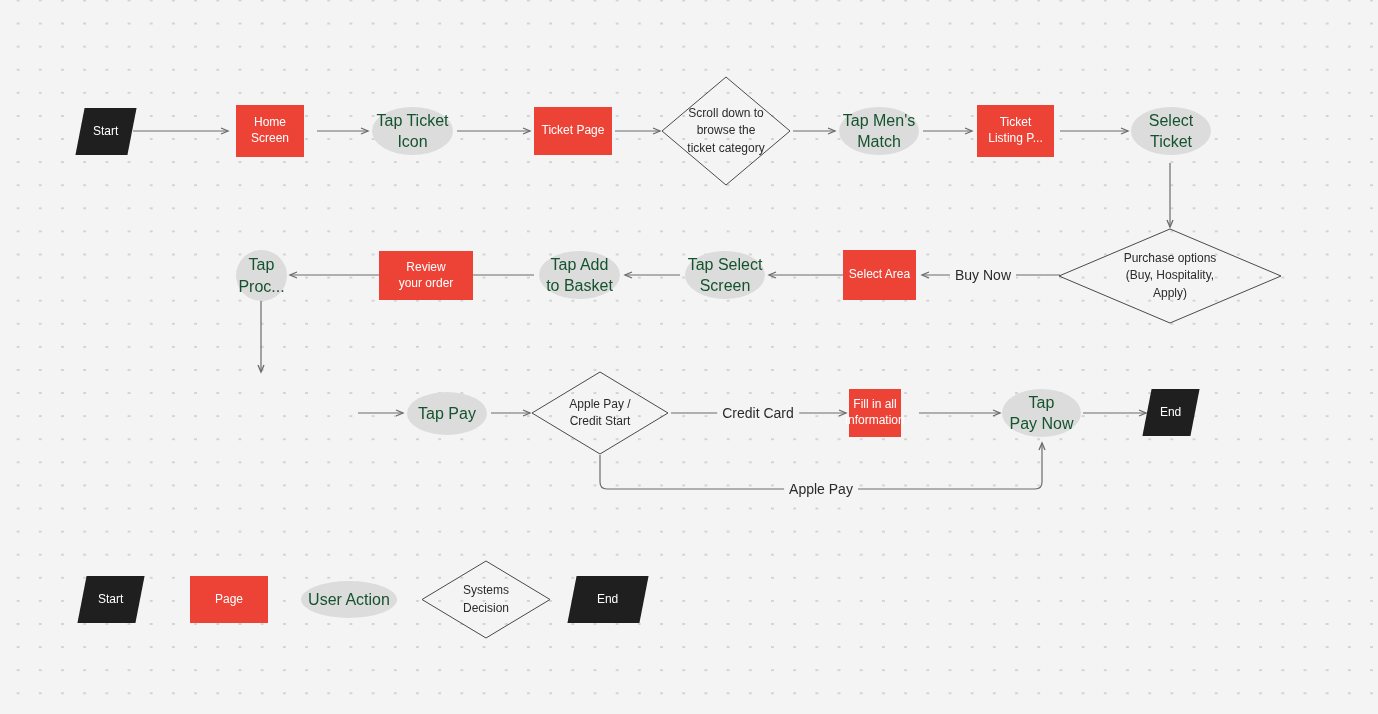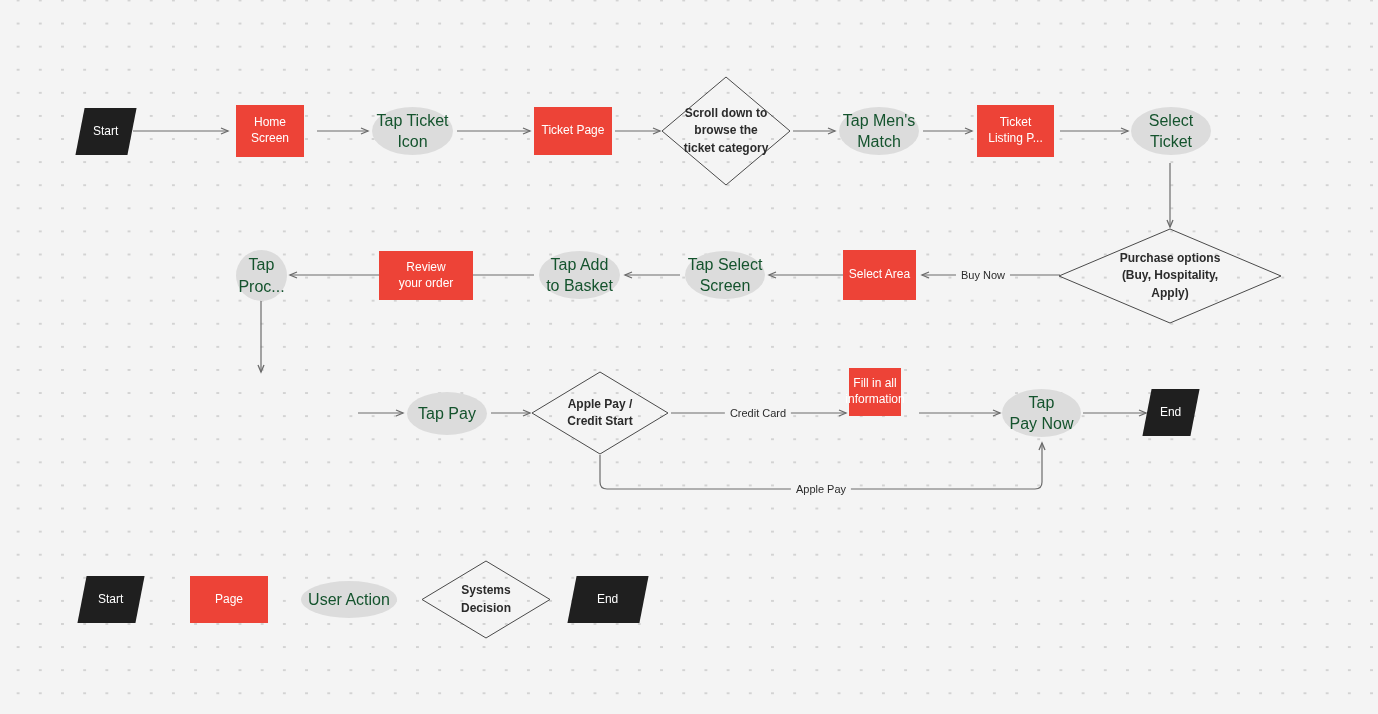--- a/index.html
+++ b/index.html
@@ -65,25 +65,24 @@
     position: absolute;
     left: 0; top: 0;
     width: 100%;
     height: 100%;
   }
   .node-decision .dia-label {
     position: relative;
     z-index: 2;
     padding: 0 6px;
     line-height: 1.45;
-    font-weight: bold;
   }
   .edge-label {
     position: absolute;
-    font-size: 11px;
+    font-size: 14px;
     color: #2b2b2b;
     background: #f4f4f4;
     padding: 1px 5px;
     white-space: nowrap;
     transform: translate(-50%, -50%);
   }
 </style>
 </head>
 <body>
 
@@ -182,21 +181,21 @@
   <div class="node node-action" style="left:407px; top:392px; width:80px; height:43px;">Tap Pay</div>
 
   <div class="node node-decision" style="left:531px; top:371px; width:138px; height:84px;">
     <svg class="dia-shape" viewBox="0 0 138 84" preserveAspectRatio="none">
       <polygon points="69,1 137,42 69,83 1,42" fill="none" stroke="#4a4a4a" stroke-width="1"></polygon>
     </svg>
     <div class="dia-label">Apple Pay /
 Credit Start</div>
   </div>
 
-  <div class="node node-page" style="left:849px; top:368px; width:52px; height:48px;">Fill in all
+  <div class="node node-page" style="left:849px; top:389px; width:52px; height:48px;">Fill in all
 information</div>
 
   <div class="node node-action" style="left:1002px; top:389px; width:79px; height:48px;">Tap
 Pay Now</div>
 
   <div class="node node-terminal" style="left:1147px; top:389px; width:48px; height:47px;">
     <span>End</span>
   </div>
 
   <div class="edge-label" style="left:983px; top:275px;">Buy Now</div>

